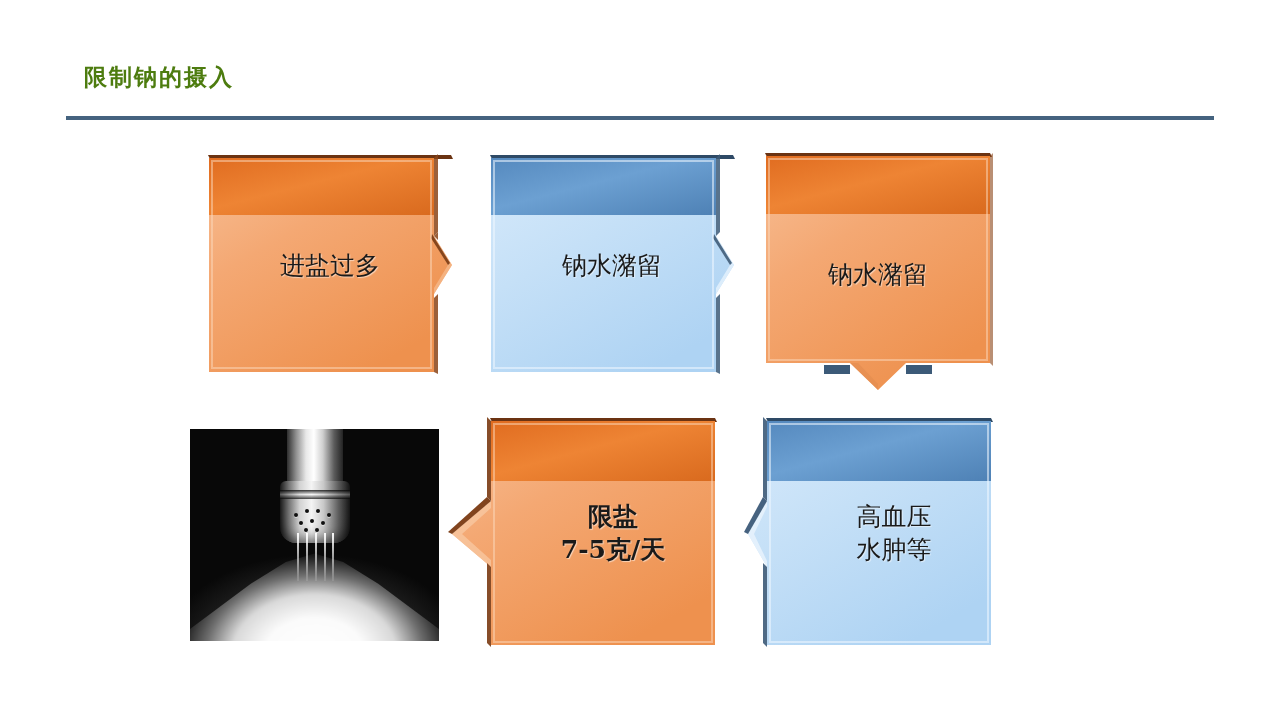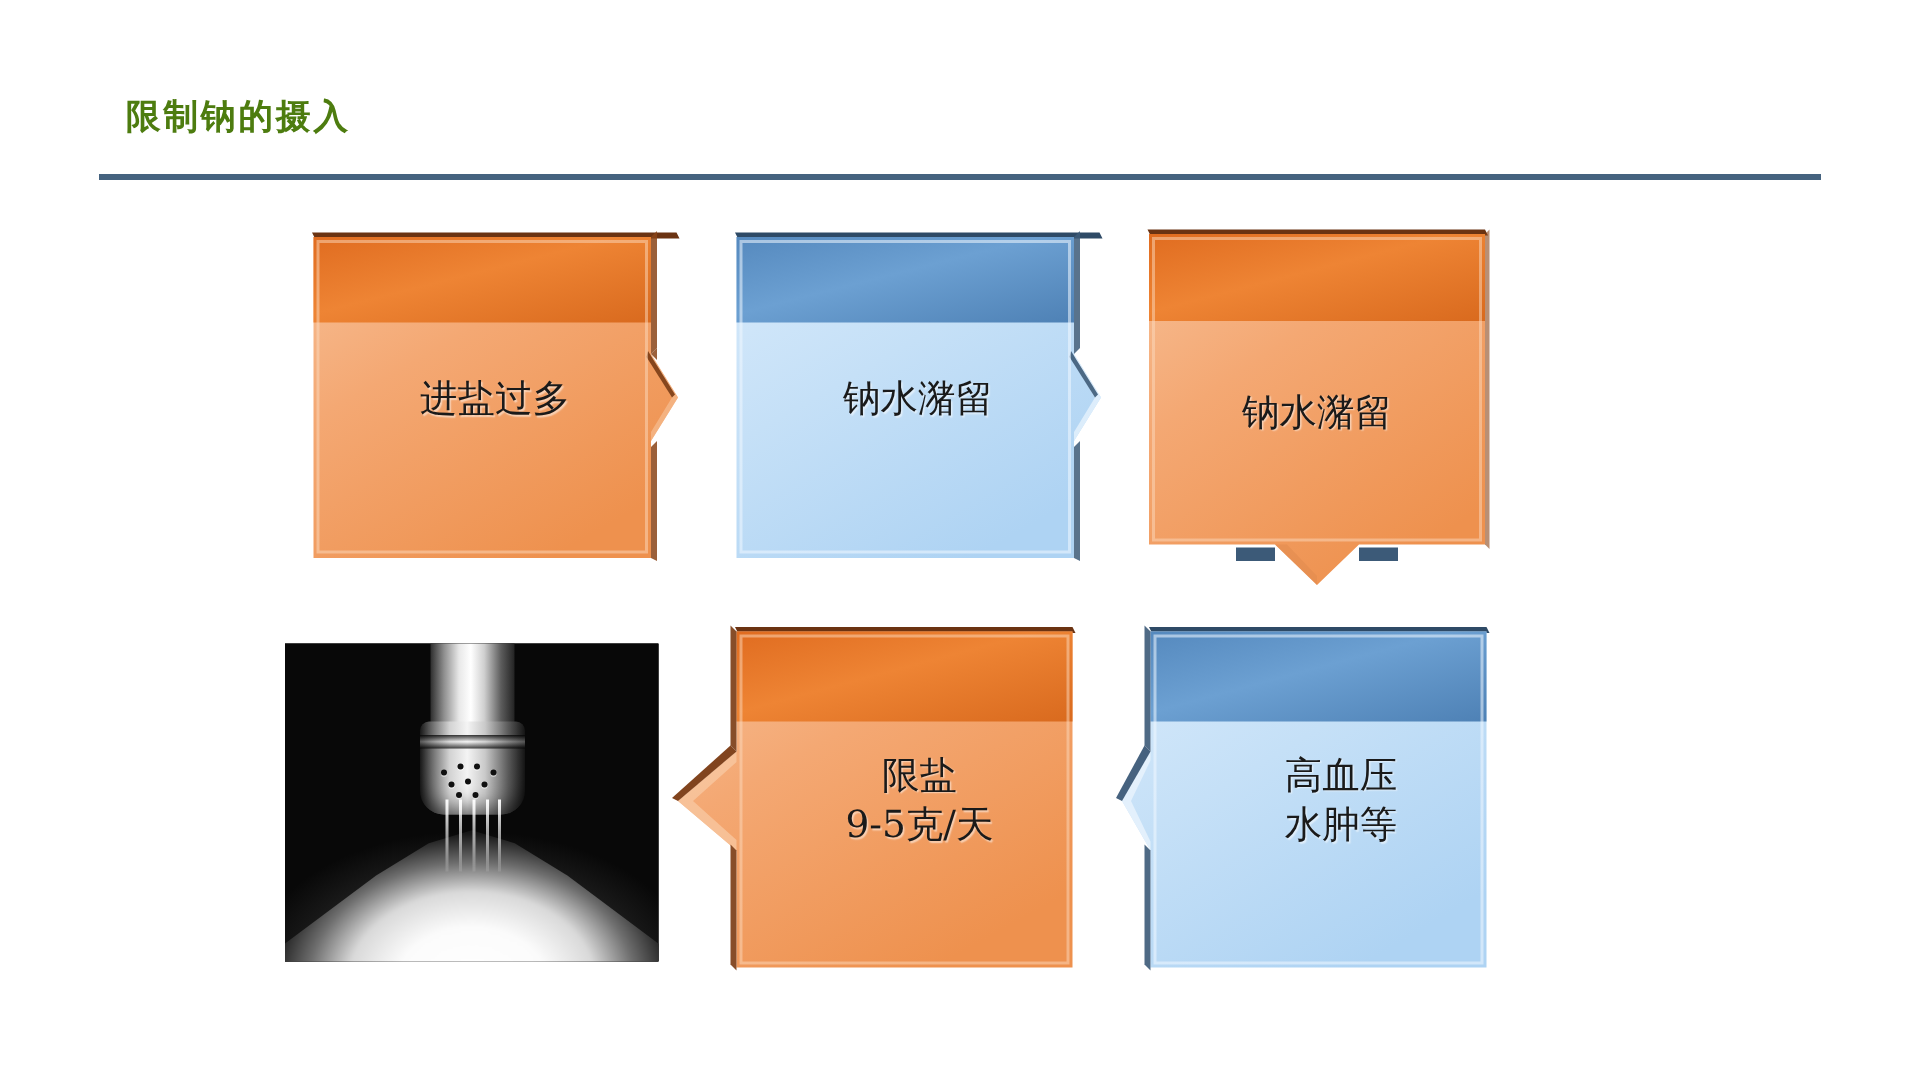--- a/index.html
+++ b/index.html
@@ -283,21 +283,21 @@
     <path d="M37 2 L41 6 L41 86 L37 82 Z" fill="#3C5A78" opacity="0.9"></path>
     <path d="M37 148 L41 152 L41 232 L37 228 Z" fill="#3C5A78" opacity="0.9"></path>
     <path d="M44 9 L262 9 L262 227 L44 227 Z" fill="none" stroke="#F0F8FF" stroke-width="2" opacity="0.55"></path>
   </svg>
   <div class="shape-label lbl-shift-right">
     <span class="line">高血压</span>
     <span class="line">水肿等</span>
   </div>
 </div>
 
-<div class="shape" style="left:440px; top:415px; width:278px; height:236px;">
+<div class="shape" style="left:440px; top:415px; width:278px; height:236px;font-weight:bold;">
   <svg width="278" height="236" viewBox="0 0 278 236">
     <defs>
       <linearGradient id="og-top-5" x1="0" y1="0" x2="1" y2="1">
         <stop offset="0%" stop-color="#E06C20"></stop>
         <stop offset="45%" stop-color="#EE8434"></stop>
         <stop offset="100%" stop-color="#D96A1E"></stop>
       </linearGradient>
       <linearGradient id="og-body-5" x1="0" y1="0" x2="0.65" y2="1">
         <stop offset="0%" stop-color="#F7BF96"></stop>
         <stop offset="40%" stop-color="#F4A873"></stop>
@@ -308,21 +308,21 @@
     <path d="M51 6 L275 6 L275 230 L51 230 L51 152 L12 119 L51 86 Z" fill="url(#og-body-5)"></path>
     <path d="M51 6 L275 6 L275 66 L51 66 Z" fill="url(#og-top-5)"></path>
     <path d="M51 86 L12 119 L51 152 L51 145 L22 119 L51 93 Z" fill="#F9CEAB" opacity="0.65"></path>
     <path d="M51 86 L47 82 L8 117 L12 119 Z" fill="#7A3A12" opacity="0.95"></path>
     <path d="M47 2 L51 6 L51 86 L47 82 Z" fill="#7A3A12" opacity="0.9"></path>
     <path d="M47 148 L51 152 L51 232 L47 228 Z" fill="#7A3A12" opacity="0.9"></path>
     <path d="M54 9 L272 9 L272 227 L54 227 Z" fill="none" stroke="#FBD9BD" stroke-width="2" opacity="0.5"></path>
   </svg>
   <div class="shape-label lbl-shift-right">
     <span class="line">限盐</span>
-    <span class="line">9-5克/天</span>
+    <span class="line">7-5克/天</span>
   </div>
 </div>
 
 <div id="salt-photo">
   <div class="bg"></div>
   <div class="pile"></div>
   <div class="glass"></div>
   <div class="cap"></div>
   <div class="holes">
     <i style="left:2px;  top:4px;"></i>

